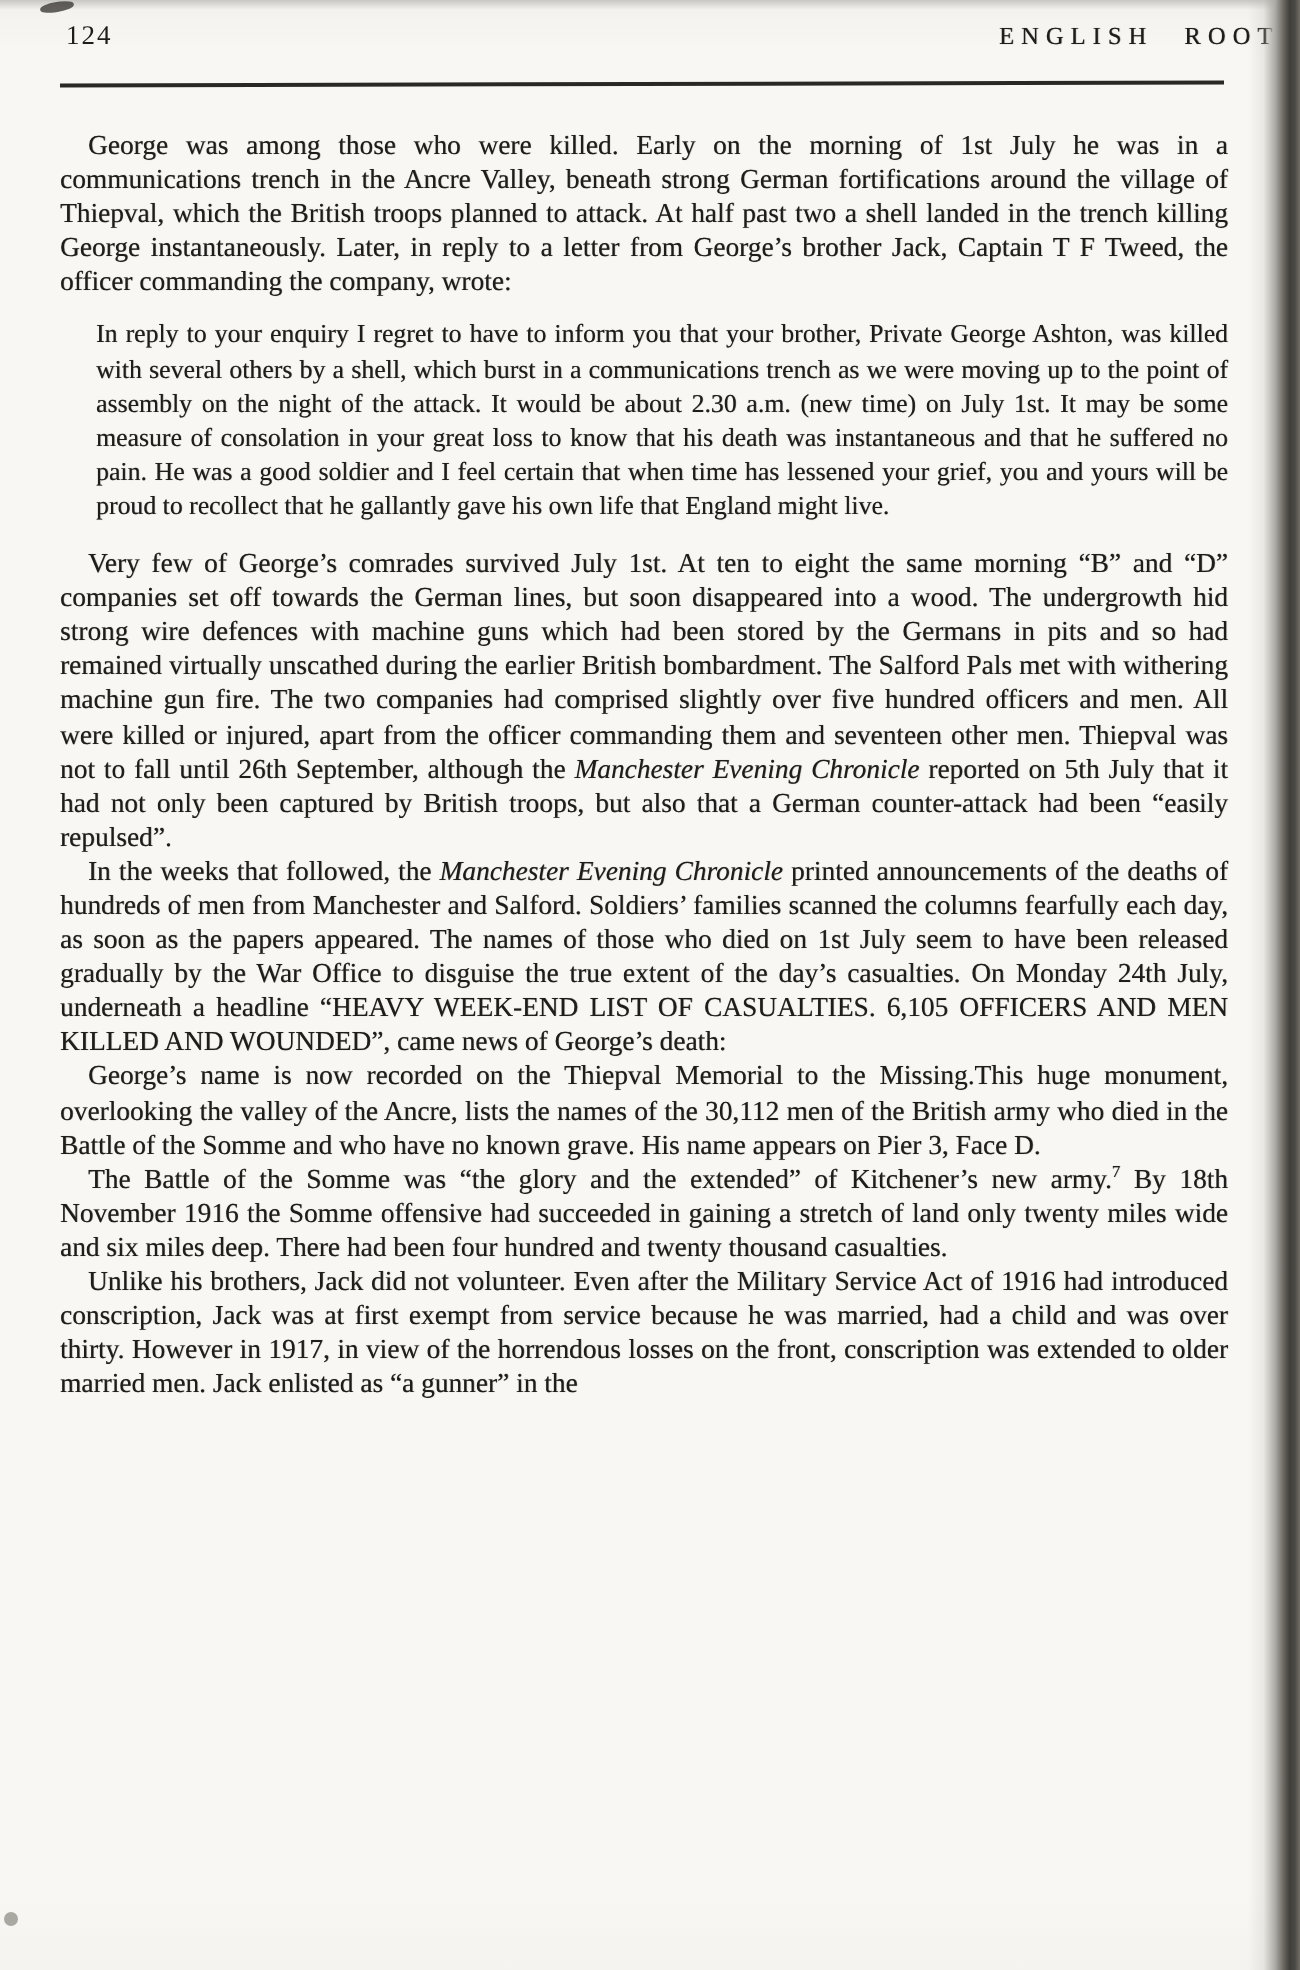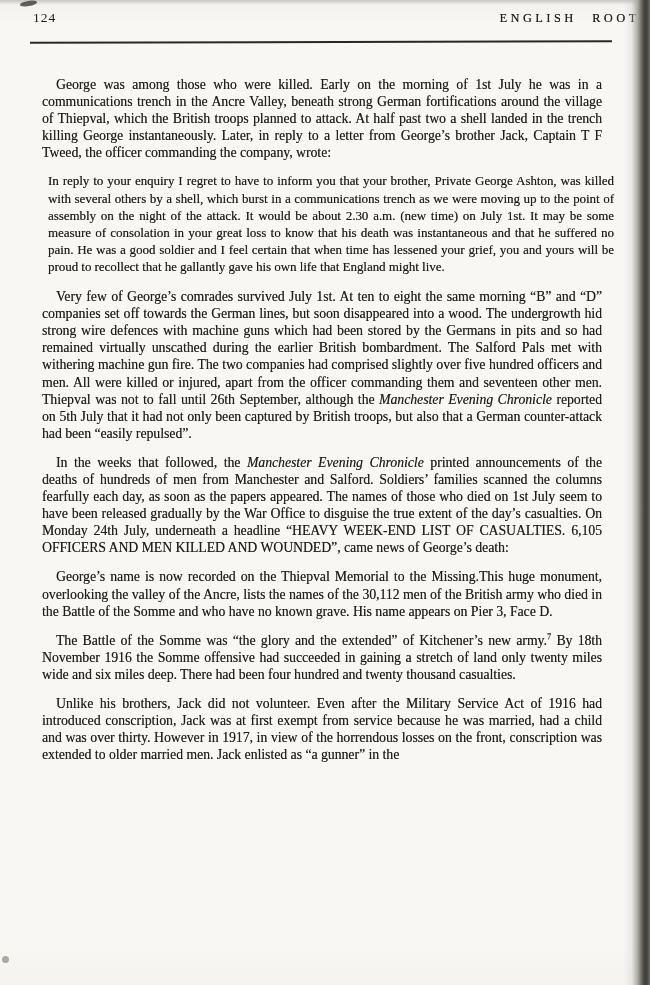--- a/index.html
+++ b/index.html
@@ -58,21 +58,21 @@
     position: absolute; top: 41px; left: 30px; width: 582px; height: 2px;
     background: #2a2824;
     transform: rotate(-0.15deg);
   }
   .text-block {
     position: absolute; top: 64px; left: 30px; width: 584px;
     font-size: 13.7px; line-height: 17.1px;
     text-align: justify;
     text-shadow: 0.2px 0.2px 0.35px rgba(25,24,22,0.6);
   }
-  .text-block p { margin: 12px; }
+  .text-block p { margin: 0; }
   p.indent { text-indent: 14px; }
   blockquote {
     font-size: 12.9px; line-height: 17.1px;
     text-align: justify;
   }
   blockquote.q-letter { margin: 10px 0 11px 18px; }
   blockquote.q-notice { margin: 18px 0 19px 18px; }
   i { font-style: italic; }
   sup { font-size: 8.5px; vertical-align: super; line-height: 0; }
 </style>

